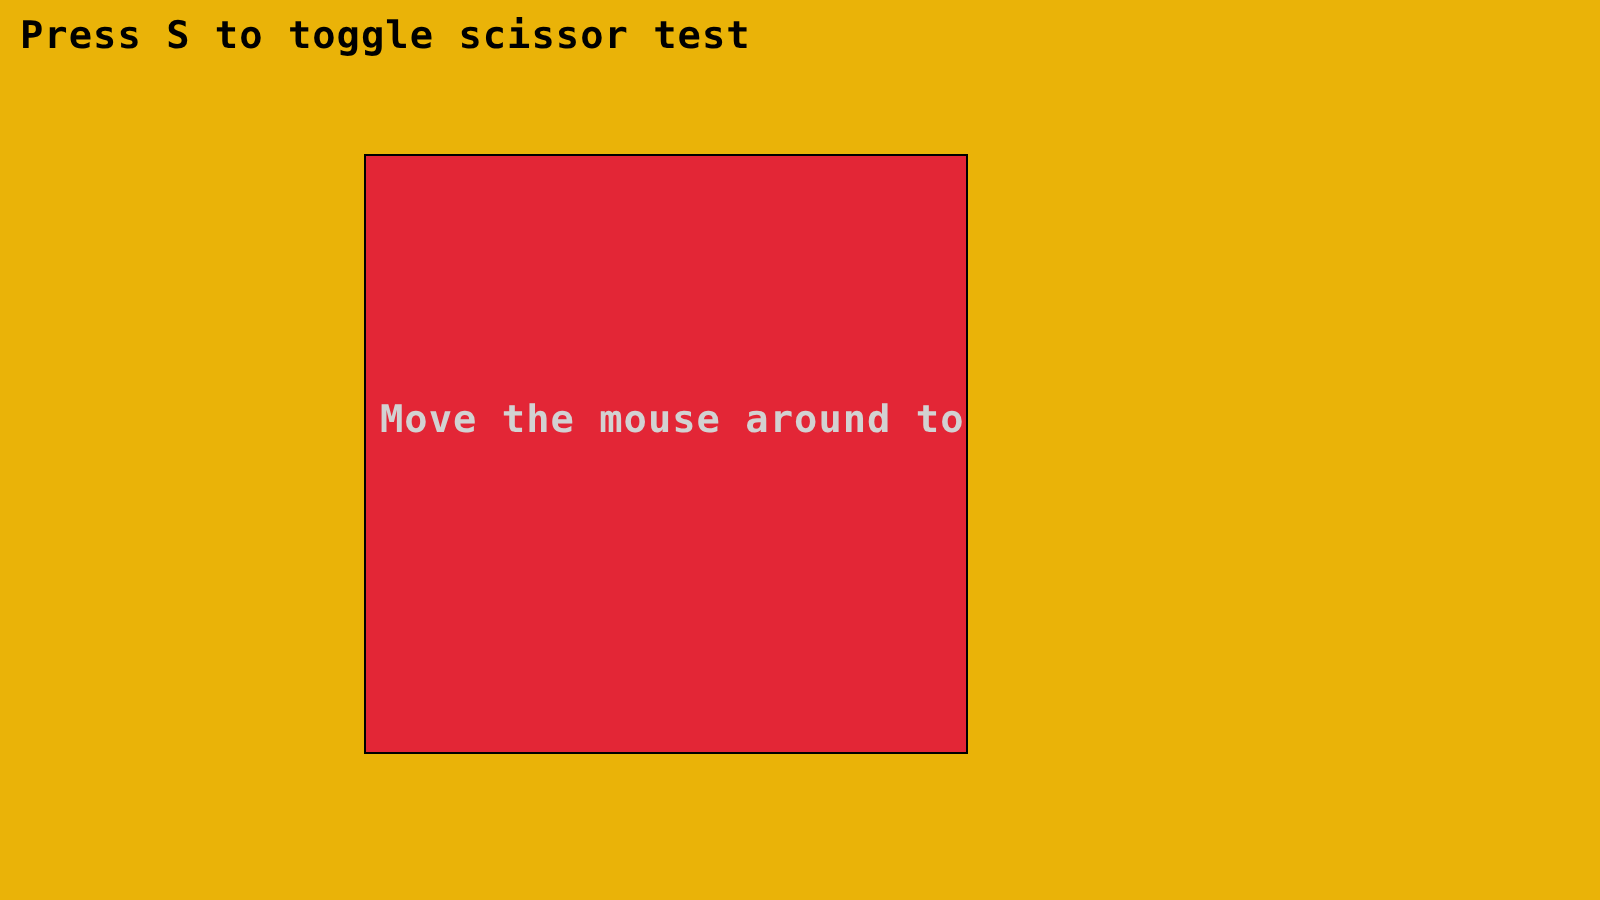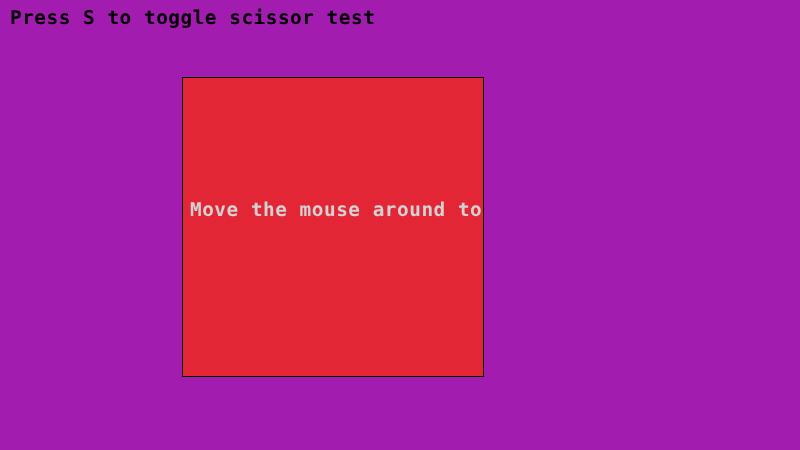--- a/index.html
+++ b/index.html
@@ -87,21 +87,21 @@
     width: 1px;
     height: 1px;
     overflow: hidden;
     clip: rect(0 0 0 0);
     white-space: nowrap;
   }
 </style>
 </head>
 <body>
 
-<div id="app" style="background: #a21caf; width: 800px; height: 450px;">
+<div id="app" style="background: #eab308; width: 800px; height: 450px;">
 
   <div id="hint-line" class="pixel-text" style="color: rgb(0, 0, 0);">Press S to toggle scissor test</div>
 
   <div id="scissor-area" style="left: 182px; top: 77px; width: 300px; height: 298px; background: rgb(227, 38, 54); border-color: rgb(0, 0, 0);">
     <div id="scissor-inner" style="width: 300px; height: 298px;">
       <div id="scissor-message" class="pixel-text" style="color: rgb(210, 210, 210); left: 7px; top: 121px;">Move the mouse around to reveal this text!</div>
     </div>
   </div>
 
   <span class="sr-only">raylib [core] example - scissor test</span>

